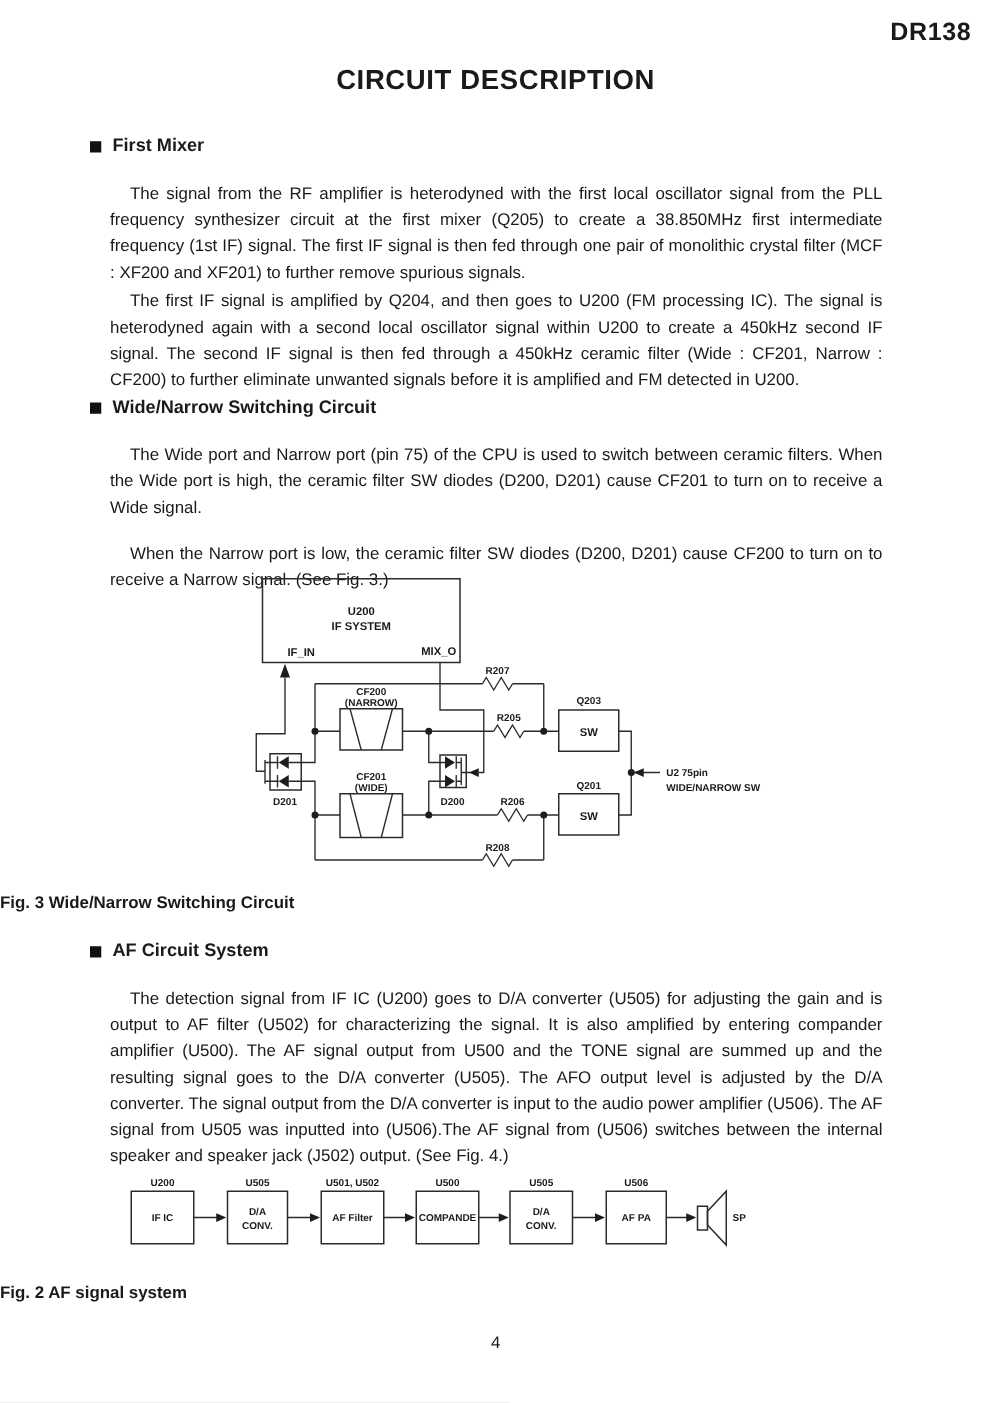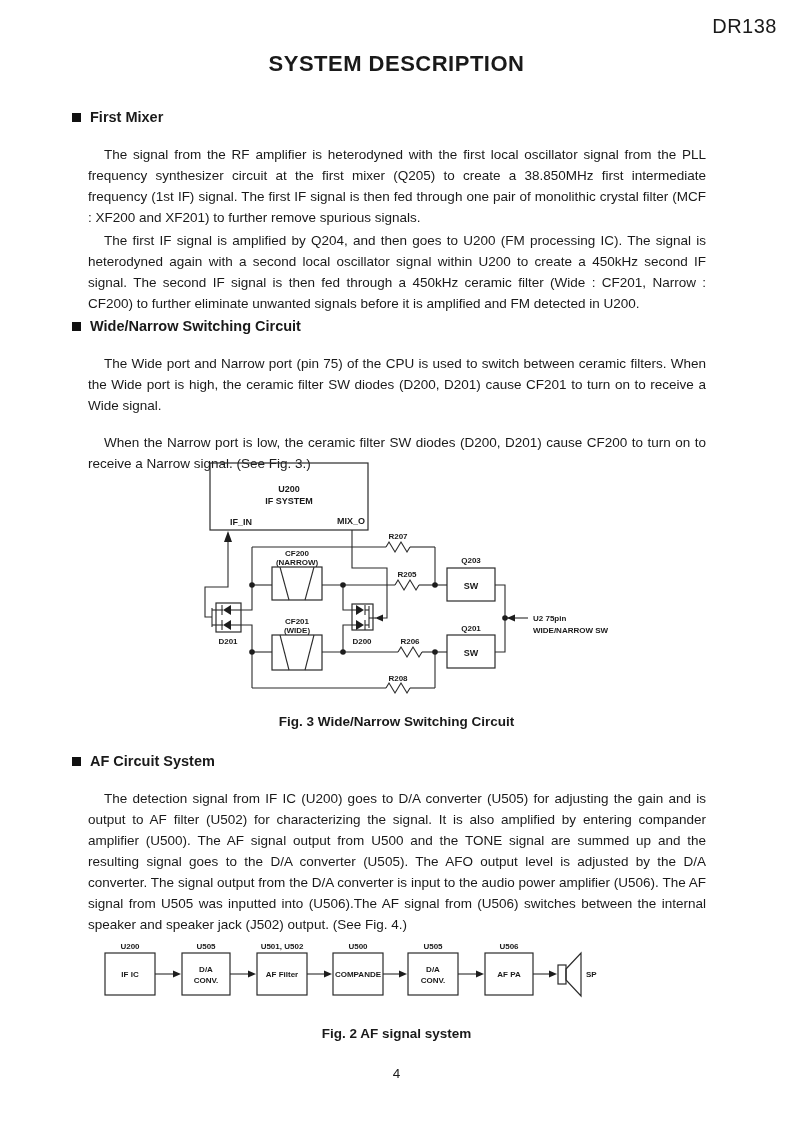--- a/index.html
+++ b/index.html
@@ -1,43 +1,43 @@
 <!DOCTYPE html>
 <html><head>
 <meta charset="utf-8">
 <style>
   html,body{margin:0;padding:0;background:#e8e8e8;}
   .page{
     position:relative;width:793px;height:1122px;margin:0 auto;background:#ffffff;
     font-family:"Liberation Sans","DejaVu Sans",sans-serif;color:#1a1a1a;overflow:hidden;
   }
-  .doc-code{position:absolute;top:15px;right:16px;font-size:20px;font-weight:normal;letter-spacing:.5px;}
+  .doc-code{position:absolute;top:15px;right:16px;font-size:20px;font-weight:bold;letter-spacing:.5px;}
   .title{position:absolute;top:51px;left:0;width:100%;margin:0;text-align:center;
          font-size:22px;font-weight:bold;letter-spacing:.5px;}
   .section{position:absolute;left:72px;width:650px;}
   .h{font-size:14.5px;font-weight:bold;line-height:21px;display:flex;align-items:center;}
   .sq{display:inline-block;width:9px;height:9px;background:#111;margin-right:9px;flex:0 0 auto;}
   .section p{margin:16px;font-size:13.5px;line-height:21px;text-align:justify;text-indent:16px;}
-  .figcap{position:absolute;left:0;width:100%;text-align:center;font-size:13.5px;font-weight:bold;line-height:21px;}
+  .figcap{position:absolute;left:0;width:100%;font-size:13.5px;font-weight:bold;line-height:21px;}
   .fig{position:absolute;left:0;}
   .pagenum{position:absolute;top:1066px;left:0;width:100%;text-align:center;font-size:13.5px;}
   svg text{font-family:"Liberation Sans","DejaVu Sans",sans-serif;fill:#1a1a1a;}
   .t8{font-size:8px;font-weight:600;}
   .t9{font-size:9px;font-weight:600;}
   .wire{stroke:#2b2b2b;stroke-width:1.1;fill:none;}
   .boxln{stroke:#2b2b2b;stroke-width:1.2;fill:none;}
   .solid{fill:#1d1d1d;stroke:none;}
 </style>
 </head>
 <body>
 
 <div class="page">
 
   <div class="doc-code">DR138</div>
-  <h1 class="title">SYSTEM DESCRIPTION</h1>
+  <h1 class="title">CIRCUIT DESCRIPTION</h1>
 
   <div class="section" style="top:107px">
     <div class="h">
       <span class="sq"></span>
       <span>First Mixer</span>
     </div>
     <p>The signal from the RF amplifier is heterodyned with the first local oscillator signal from the PLL frequency synthesizer circuit at the first mixer (Q205) to create a 38.850MHz first intermediate frequency (1st IF) signal. The first IF signal is then fed through one pair of monolithic crystal filter (MCF : XF200 and XF201) to further remove spurious signals.</p>
   </div>
 
   <div class="section" style="top:214px">

